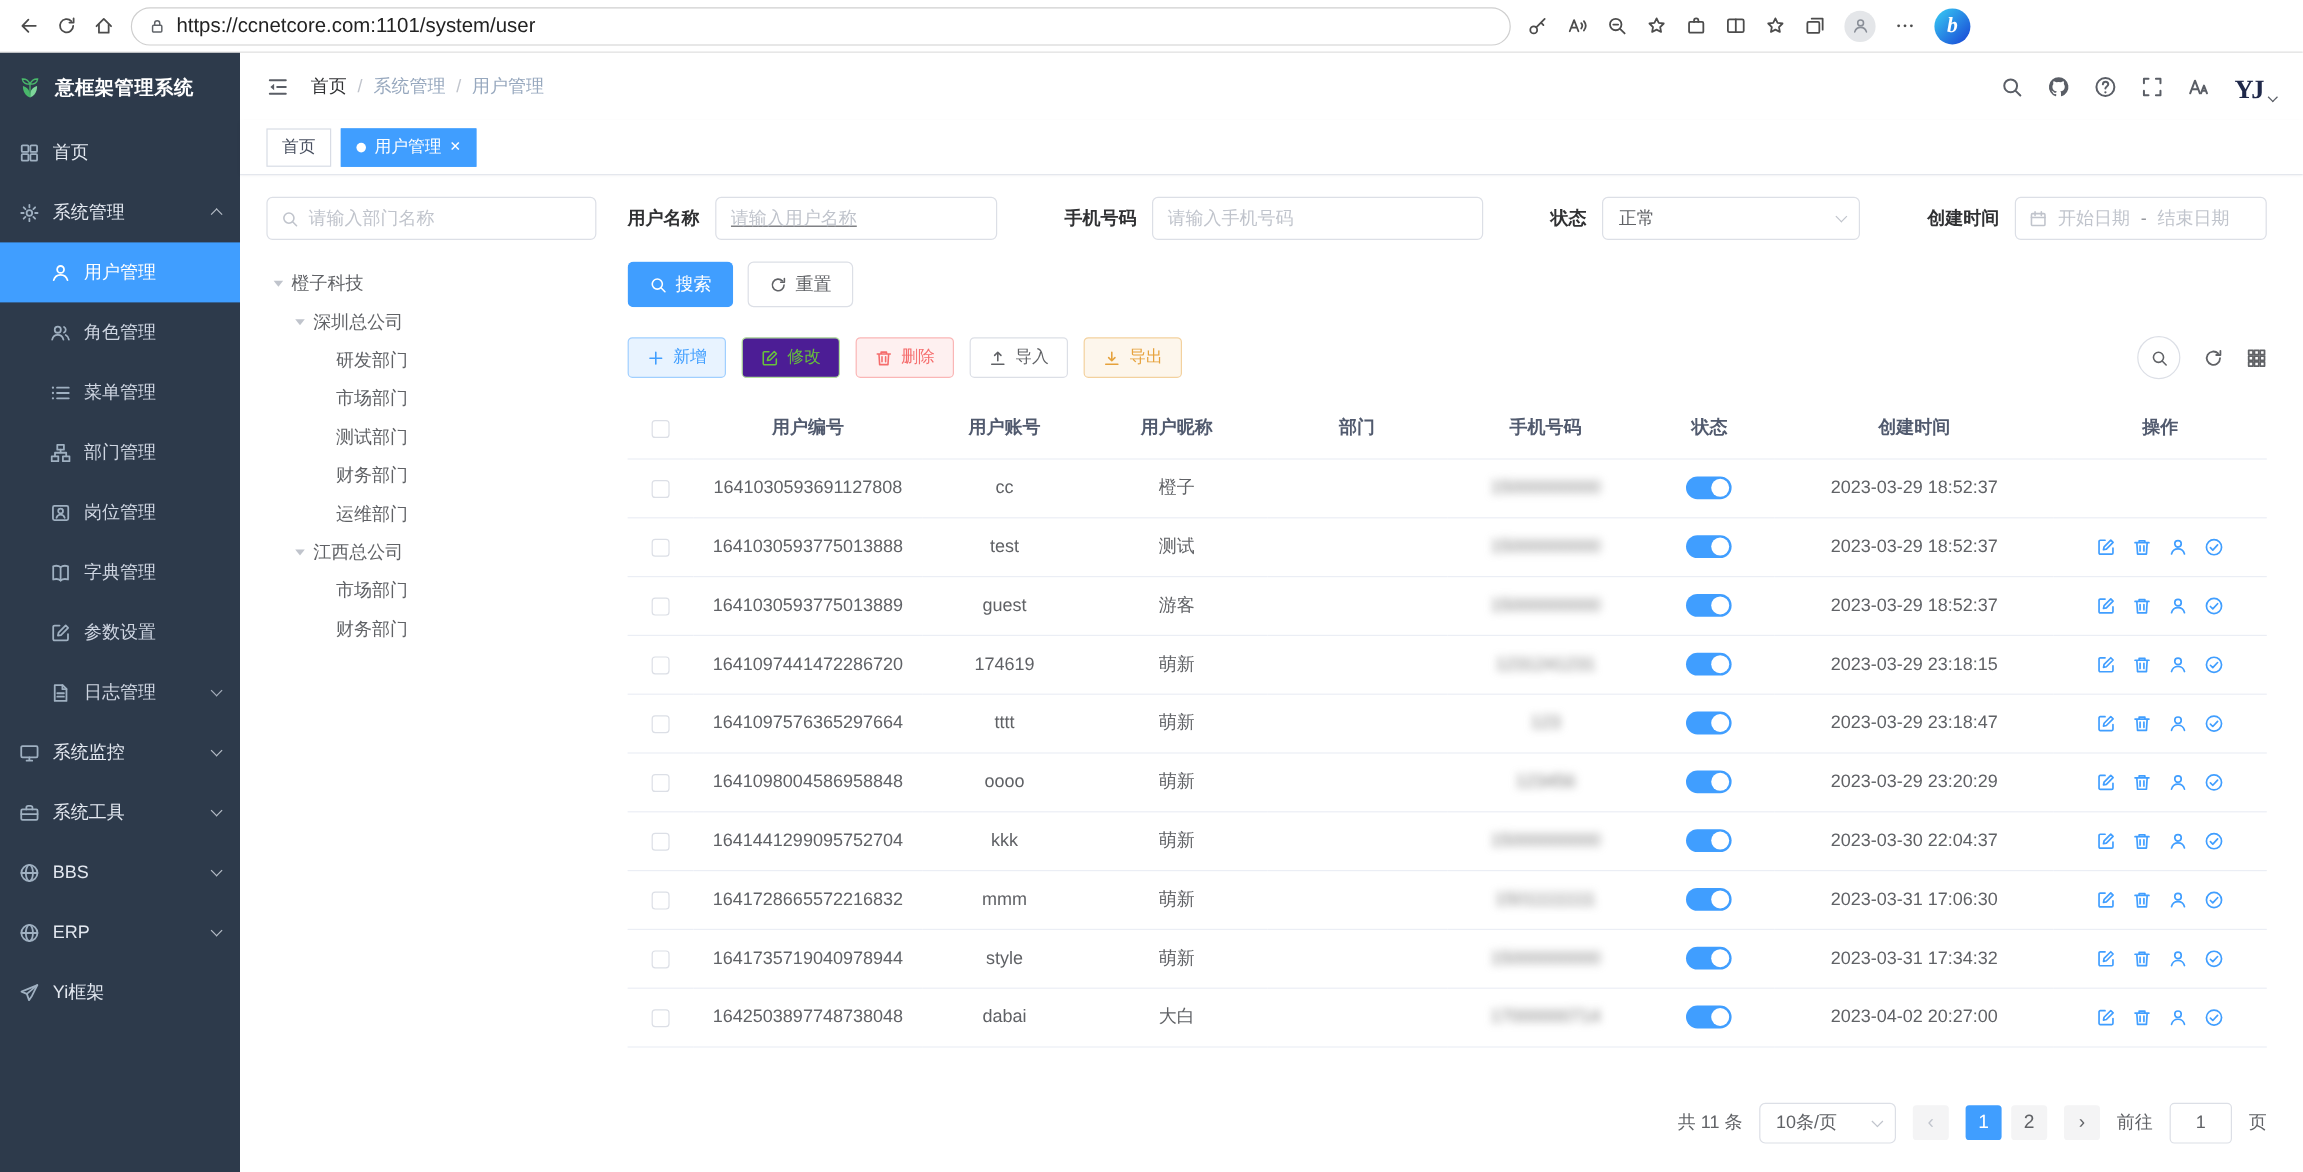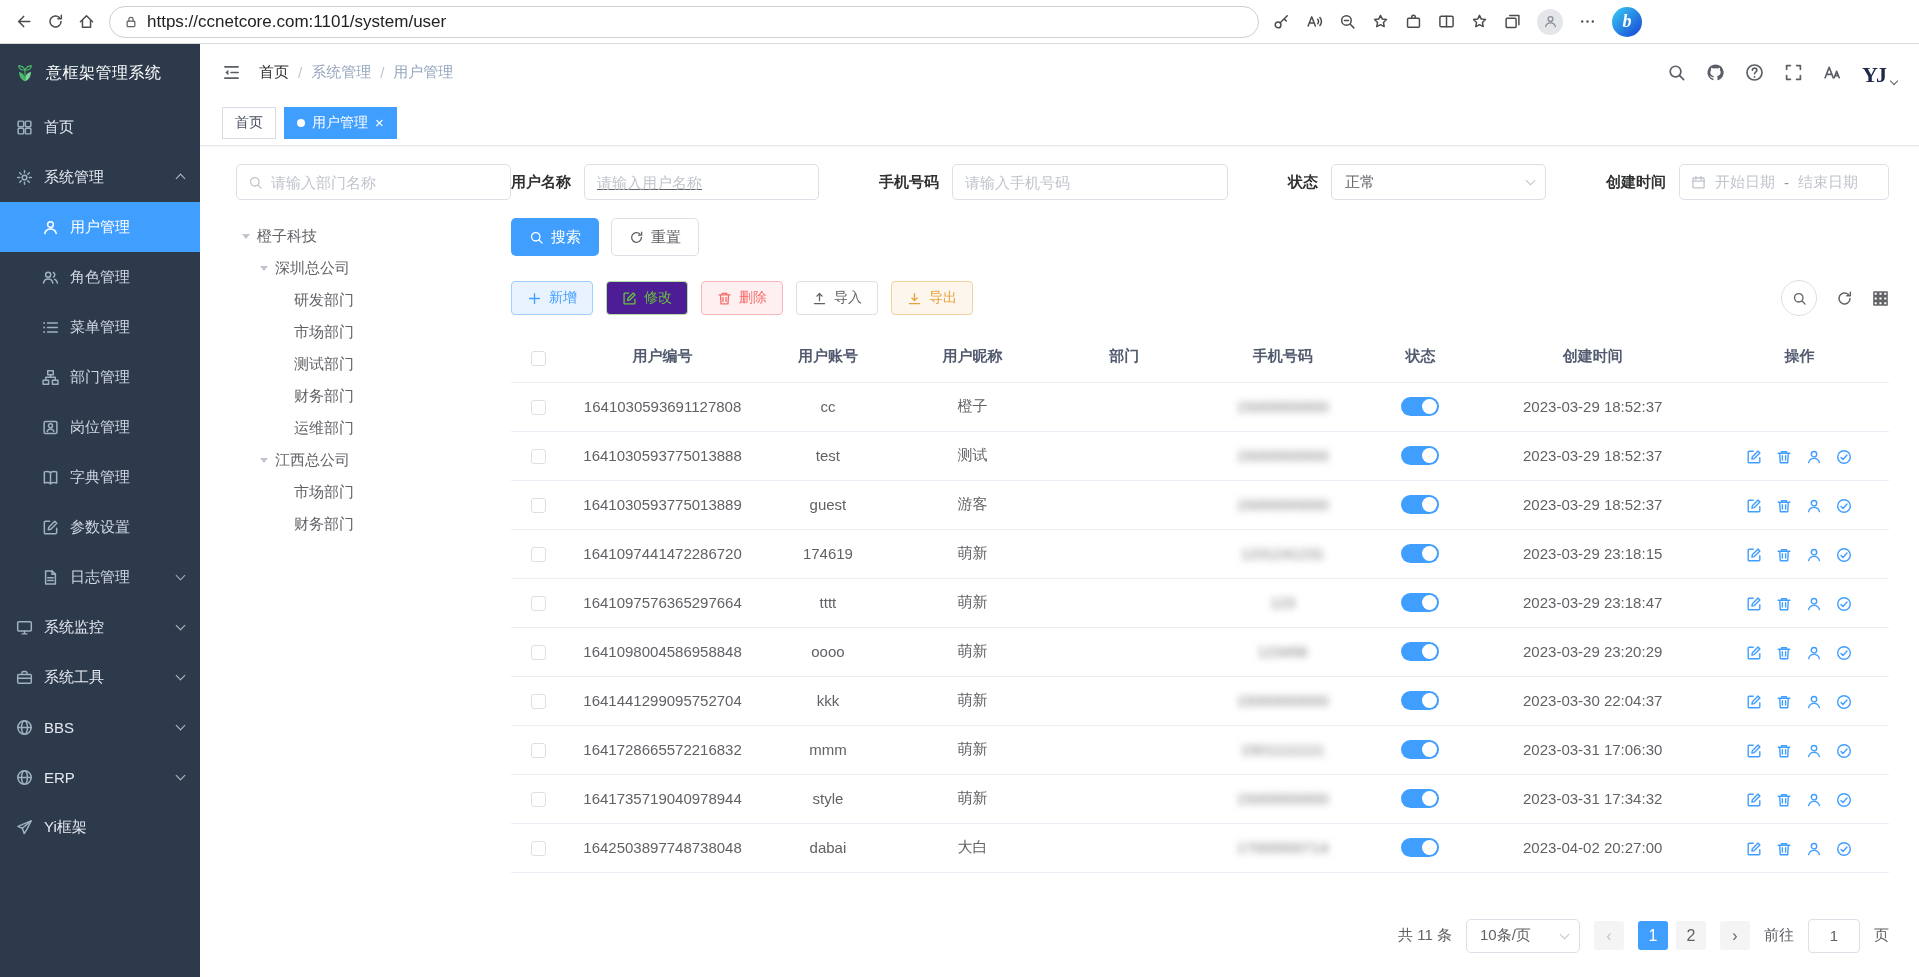--- a/index.html
+++ b/index.html
@@ -21,21 +21,21 @@
     display:flex;align-items:center;justify-content:center;font-size:15px;cursor:pointer}
   .bing{width:30px;height:30px;border-radius:50%;cursor:pointer;
     background:linear-gradient(135deg,#35c1f1 10%,#1b4fd8 90%);color:#fff;font-weight:700;
     font-style:italic;display:flex;align-items:center;justify-content:center;font-size:18px;
     font-family:"Liberation Serif",serif}
 
   
   .app{display:flex;height:933px}
   .sidebar{width:200px;flex-shrink:0;background:#2d3a4b;color:#cfd6e2}
   .logo{height:58px;display:flex;align-items:center;gap:10px;padding:17px 14px;color:#fff;
-    font-weight:400;font-size:16px;letter-spacing:.5px}
+    font-weight:700;font-size:16px;letter-spacing:.5px}
   .menu-item{height:50px;display:flex;align-items:center;gap:11px;padding:0 16px;font-size:15px;
     cursor:pointer;color:#e4e9f1}
   .menu-item .mi-icon{font-size:17px;color:#9fb0c1}
   .menu-item.depth1{padding-left:42px;color:#cfd6e2}
   .menu-item.active{background:#409eff;color:#fff}
   .menu-item.active .mi-icon{color:#fff}
   .chev{margin-left:auto;border:solid currentColor;border-width:0 1.5px 1.5px 0;padding:3px;
     opacity:.75;flex-shrink:0}
   .chev.down{transform:rotate(45deg);margin-top:-3px}
   .chev.up{transform:rotate(-135deg);margin-top:3px}
@@ -57,21 +57,21 @@
 
   .tabbar{height:46px;display:flex;align-items:center;gap:8px;padding:0 22px;flex-shrink:0;
     border-bottom:1px solid #e4e7ed;box-shadow:0 1px 3px rgba(0,0,0,.05)}
   .tab{height:32px;display:inline-flex;align-items:center;gap:7px;padding:0 12px;cursor:pointer;
     border:1px solid #d8dce5;background:#fff;color:#495060;font-size:14px}
   .tab.active{background:#409eff;border-color:#409eff;color:#fff}
   .tab .dot{width:8px;height:8px;border-radius:50%;background:#fff;display:inline-block}
   .tab .close{font-size:15px;line-height:1}
 
   
-  .content{flex:1;display:flex;padding:18px 30px 0 36px;overflow:hidden}
+  .content{flex:1;display:flex;gap:26px;padding:18px 30px 0 22px;overflow:hidden}
   .tree-panel{width:275px;flex-shrink:0}
   .tree-search{height:36px;border:1px solid #dcdfe6;border-radius:5px;display:flex;
     align-items:center;gap:8px;padding:0 11px;color:#c0c4cc}
   .tree-search .icon{font-size:15px}
   .tree-search input{border:none;outline:none;flex:1;font-size:15px;color:#606266;min-width:0}
   .tree-search input::placeholder{color:#c0c4cc}
   .tree{margin-top:20px}
   .tree-node{height:32px;display:flex;align-items:center;gap:7px;font-size:15px;color:#606266;cursor:pointer}
   .tree-caret{width:0;height:0;border-top:5px solid #c0c4cc;border-left:4.5px solid transparent;
     border-right:4.5px solid transparent;flex-shrink:0}

